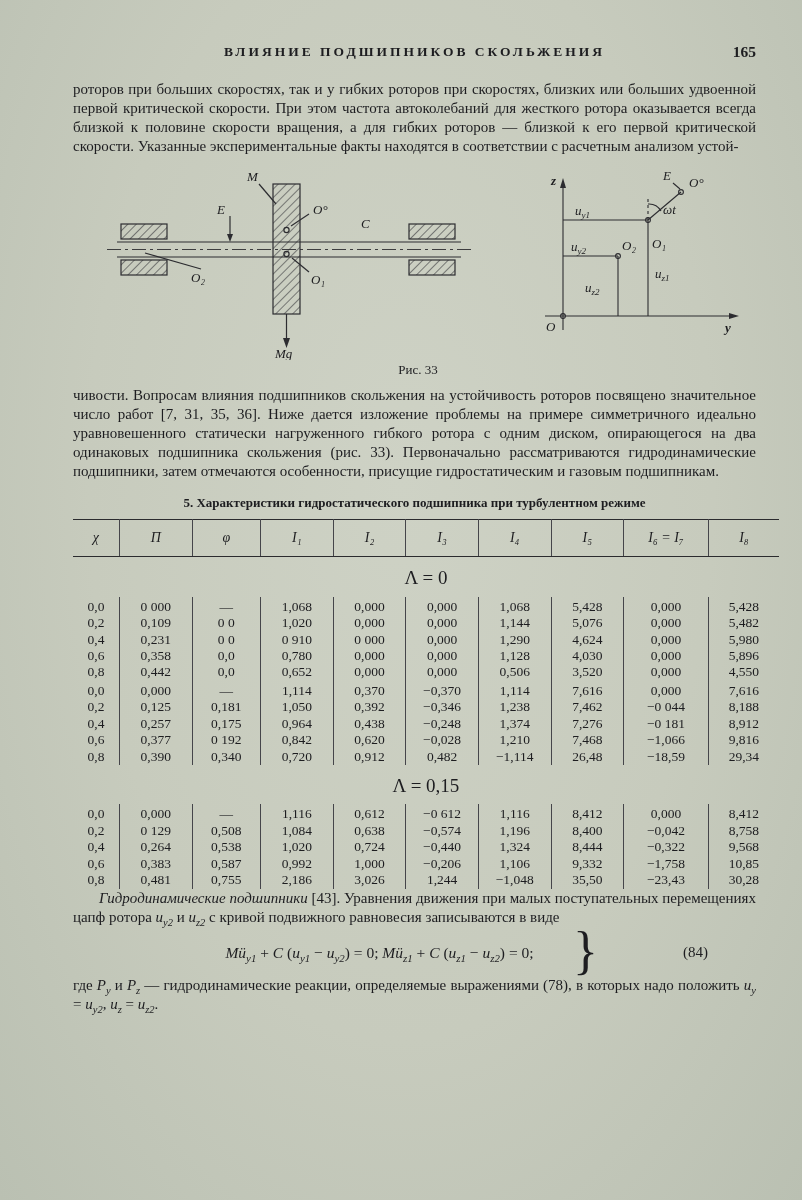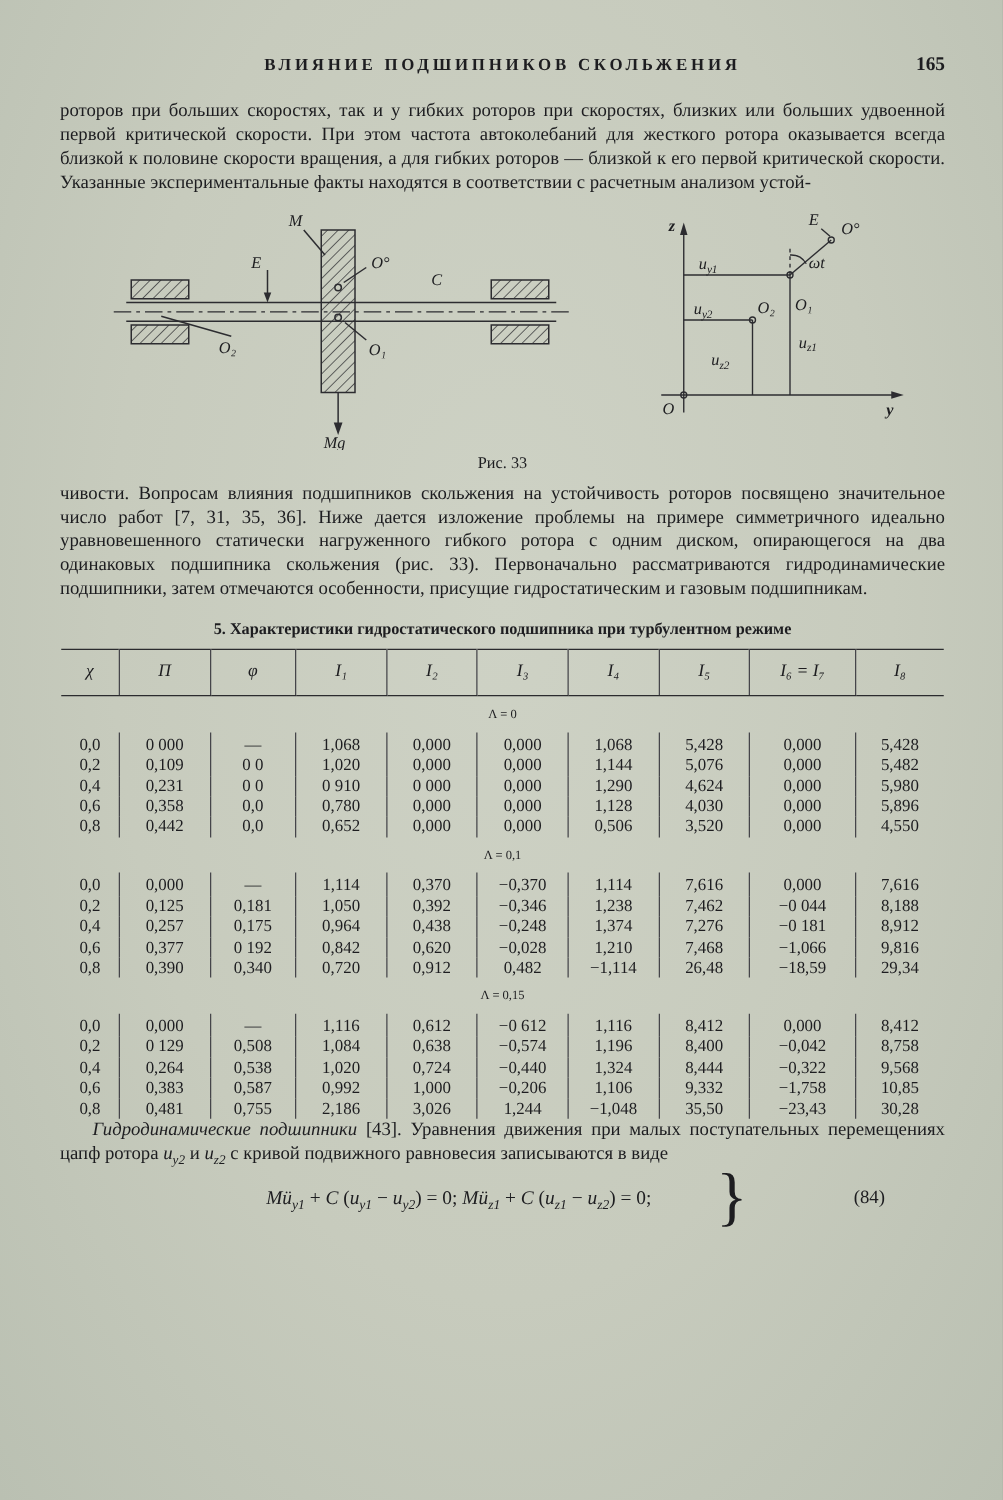--- a/index.html
+++ b/index.html
@@ -4,21 +4,21 @@
 <style>
   * { margin:0; padding:0; box-sizing:border-box; }
   html,body { width:802px; }
   body { margin:0; background:#aeb3a6; }
   .page {
     position:relative; width:802px; height:1200px; overflow:hidden;
     background: radial-gradient(ellipse at 50% 40%, #ced2c5 0%, #c7cbbd 55%, #bac0b2 100%);
     font-family:"Liberation Serif","DejaVu Serif",serif;
     color:#1d1d20;
   }
-  .content { padding: 44px 46px 0 48px; }
+  .content { padding: 44px 46px 0 73px; }
 
   .running-head { position:relative; text-align:center; font-weight:bold;
     letter-spacing:3px; font-size:13.5px; margin-bottom:20px; }
   .page-num { position:absolute; right:0; top:-1px; font-weight:bold;
     letter-spacing:0; font-size:15.5px; }
 
   p.body-text { font-size:15px; line-height:1.27; text-align:justify; }
   p.indent { text-indent:26px; }
 
   .figure { margin: 12px auto 8px; width:690px; text-align:center; }
@@ -29,21 +29,21 @@
 
   .table-title { text-align:center; font-weight:bold; font-size:13px; margin:14px 0 8px; }
   table.data { width:706px; margin:0 auto; border-collapse:collapse; table-layout:fixed;
     font-size:13.5px; border-top:1.5px solid #2b2b2e; }
   table.data th { font-style:italic; font-weight:normal; padding:10px 2px;
     border-bottom:1.5px solid #2b2b2e; border-left:1px solid #45454a; font-size:14px; }
   table.data th:first-child { border-left:none; }
   table.data td { text-align:center; padding:0 2px; line-height:1.22;
     border-left:1px solid #45454a; }
   table.data td:first-child { border-left:none; }
-  table.data tr.section-row td { border-left:none; font-size:10px;
+  table.data tr.section-row td { border-left:none; font-size:19px;
     padding:9px 0 7px; }
   table.data tr.first-data-row td { padding-top:2px; }
 
   sub { font-size:70%; font-style:italic; line-height:0; }
 
   .eq-wrap { position:relative; margin:12px 62px 10px; font-size:15.5px; }
   .eq-lines { text-align:center; line-height:1.75; padding-right:70px; }
   .eq-brace { position:absolute; right:96px; top:50%; transform:translateY(-52%);
     font-size:52px; font-weight:300; }
   .eq-number { position:absolute; right:-14px; top:50%; transform:translateY(-50%);
@@ -220,23 +220,20 @@
             <td>0,442</td>
             <td>0,0</td>
             <td>0,652</td>
             <td>0,000</td>
             <td>0,000</td>
             <td>0,506</td>
             <td>3,520</td>
             <td>0,000</td>
             <td>4,550</td>
           </tr>
-          <tr class="section-row">
-            <td colspan="10">Λ = 0,1</td>
-          </tr>
           <tr class="first-data-row">
             <td>0,0</td>
             <td>0,000</td>
             <td>—</td>
             <td>1,114</td>
             <td>0,370</td>
             <td>−0,370</td>
             <td>1,114</td>
             <td>7,616</td>
             <td>0,000</td>
@@ -359,15 +356,16 @@
     <p class="body-text indent"><i>Гидродинамические подшипники</i> [43]. Уравнения движения при малых поступательных перемещениях цапф ротора <i>u</i><sub>y2</sub> и <i>u</i><sub>z2</sub> с кривой подвижного равновесия записываются в виде</p>
 
     <div class="eq-wrap">
       <div class="eq-lines">
         <div><i>Mü</i><sub>y1</sub> + <i>C</i> (<i>u</i><sub>y1</sub> − <i>u</i><sub>y2</sub>) = 0;   <i>Mü</i><sub>z1</sub> + <i>C</i> (<i>u</i><sub>z1</sub> − <i>u</i><sub>z2</sub>) = 0;</div>
       </div>
       <span class="eq-brace">}</span>
       <span class="eq-number">(84)</span>
     </div>
 
+    <p class="body-text">где <i>P</i><sub>y</sub> и <i>P</i><sub>z</sub> — гидродинамические реакции, определяемые выражениями (78), в которых надо положить <i>u</i><sub>y</sub> = <i>u</i><sub>y2</sub>, <i>u</i><sub>z</sub> = <i>u</i><sub>z2</sub>.</p>
 
   </div>
 </div>
 
 </body></html>

